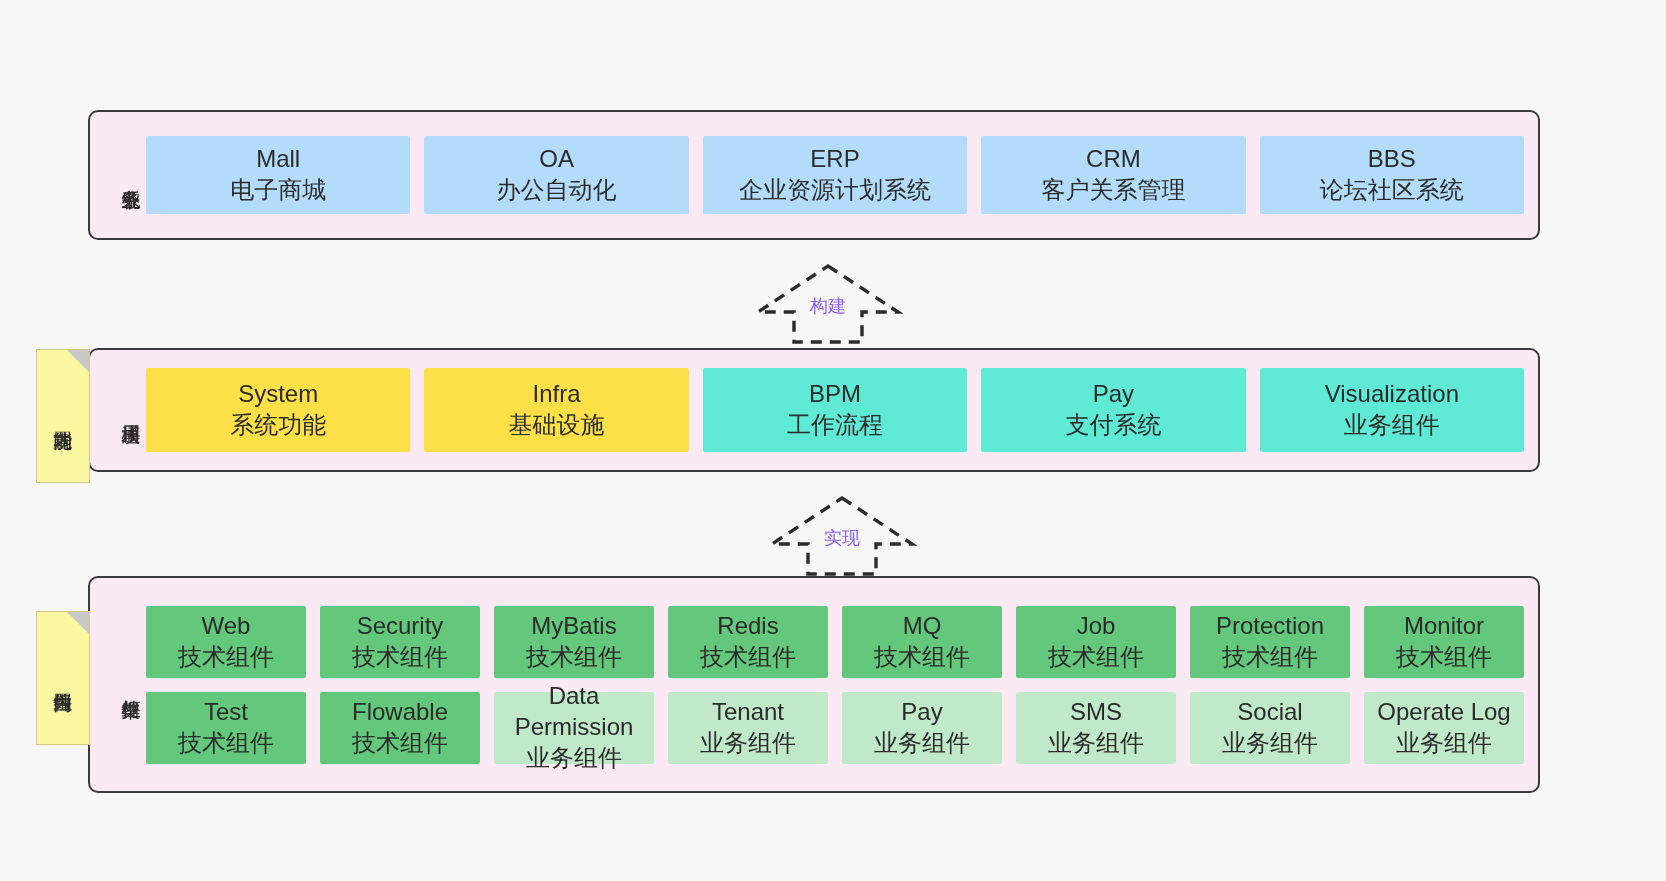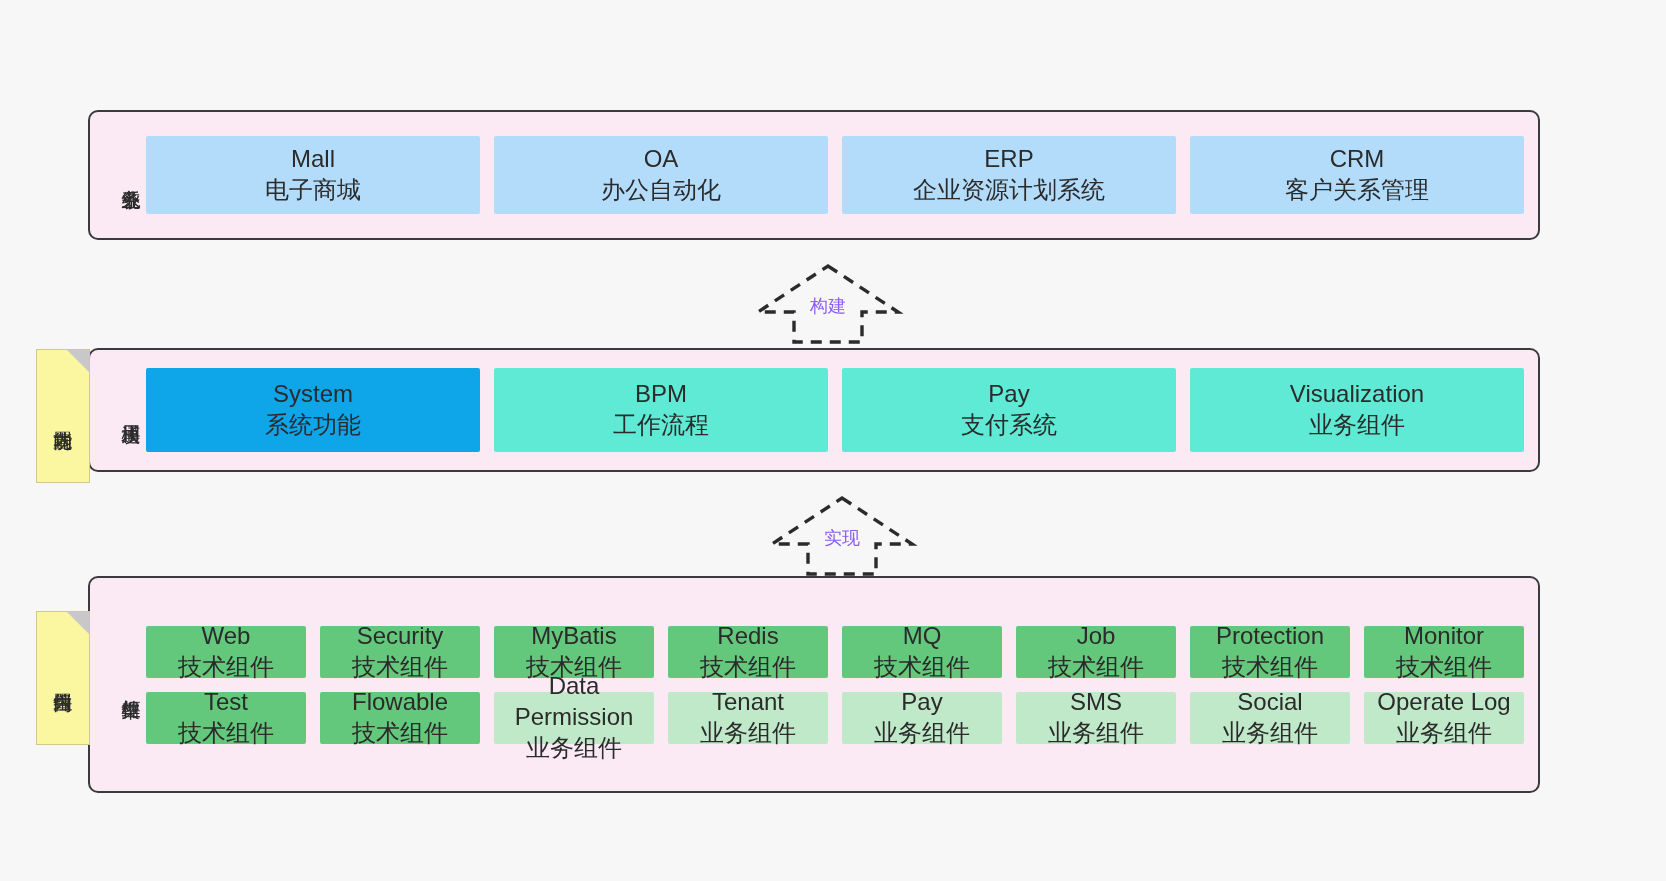--- a/index.html
+++ b/index.html
@@ -80,24 +80,24 @@
     line-height: 1.28;
     font-size: 24px;
     color: #2b2b2b;
     padding: 4px 6px;
   }
   .card .en { display: block; }
   .card .cn { display: block; }
 
   .h-biz { height: 78px; }
   .h-mod { height: 84px; }
-  .h-comp { height: 52px; }
+  .h-comp { height: 72px; }
 
   .c-blue   { background: #b3dcfb; }
-  .c-red    { background: #0ea5e9; }
+  .c-red    { background: #fde047; }
   .c-pink   { background: #5eead4; }
   .c-green  { background: #63c87b; }
   .c-lgreen { background: #c0e9c9; justify-content: center; }
 
   
   .note {
     position: absolute;
     box-sizing: border-box;
     background: #fbf7a1;
     border: 1px solid #cfc98a;
@@ -162,20 +162,24 @@
           <span class="en">ERP</span>
           <span class="cn">企业资源计划系统</span>
         </div>
 
         <div class="card c-blue h-biz">
           <span class="en">CRM</span>
           <span class="cn">客户关系管理</span>
         </div>
 
 
+        <div class="card c-blue h-biz">
+          <span class="en">BBS</span>
+          <span class="cn">论坛社区系统</span>
+        </div>
 
       </div>
     </div>
   </div>
 
   <div class="arrow" style="left:752px; top:262px; width:152px; height:84px;">
     <svg width="152" height="84" viewBox="0 0 152 84" fill="none" xmlns="http://www.w3.org/2000/svg">
       <path d="M76 4 L146 50 L110 50 L110 80 L42 80 L42 50 L6 50 Z" stroke="#2b2b2b" stroke-width="3.4" stroke-dasharray="11 8" fill="none" stroke-linejoin="miter"></path>
     </svg>
   </div>
@@ -189,20 +193,24 @@
   <div class="band" style="left:88px; top:348px; width:1452px; height:124px;">
     <div class="band-label">通用模块</div>
     <div class="band-body">
       <div class="row">
 
         <div class="card c-red h-mod">
           <span class="en">System</span>
           <span class="cn">系统功能</span>
         </div>
 
+        <div class="card c-red h-mod">
+          <span class="en">Infra</span>
+          <span class="cn">基础设施</span>
+        </div>
 
         <div class="card c-pink h-mod">
           <span class="en">BPM</span>
           <span class="cn">工作流程</span>
         </div>
 
         <div class="card c-pink h-mod">
           <span class="en">Pay</span>
           <span class="cn">支付系统</span>
         </div>

